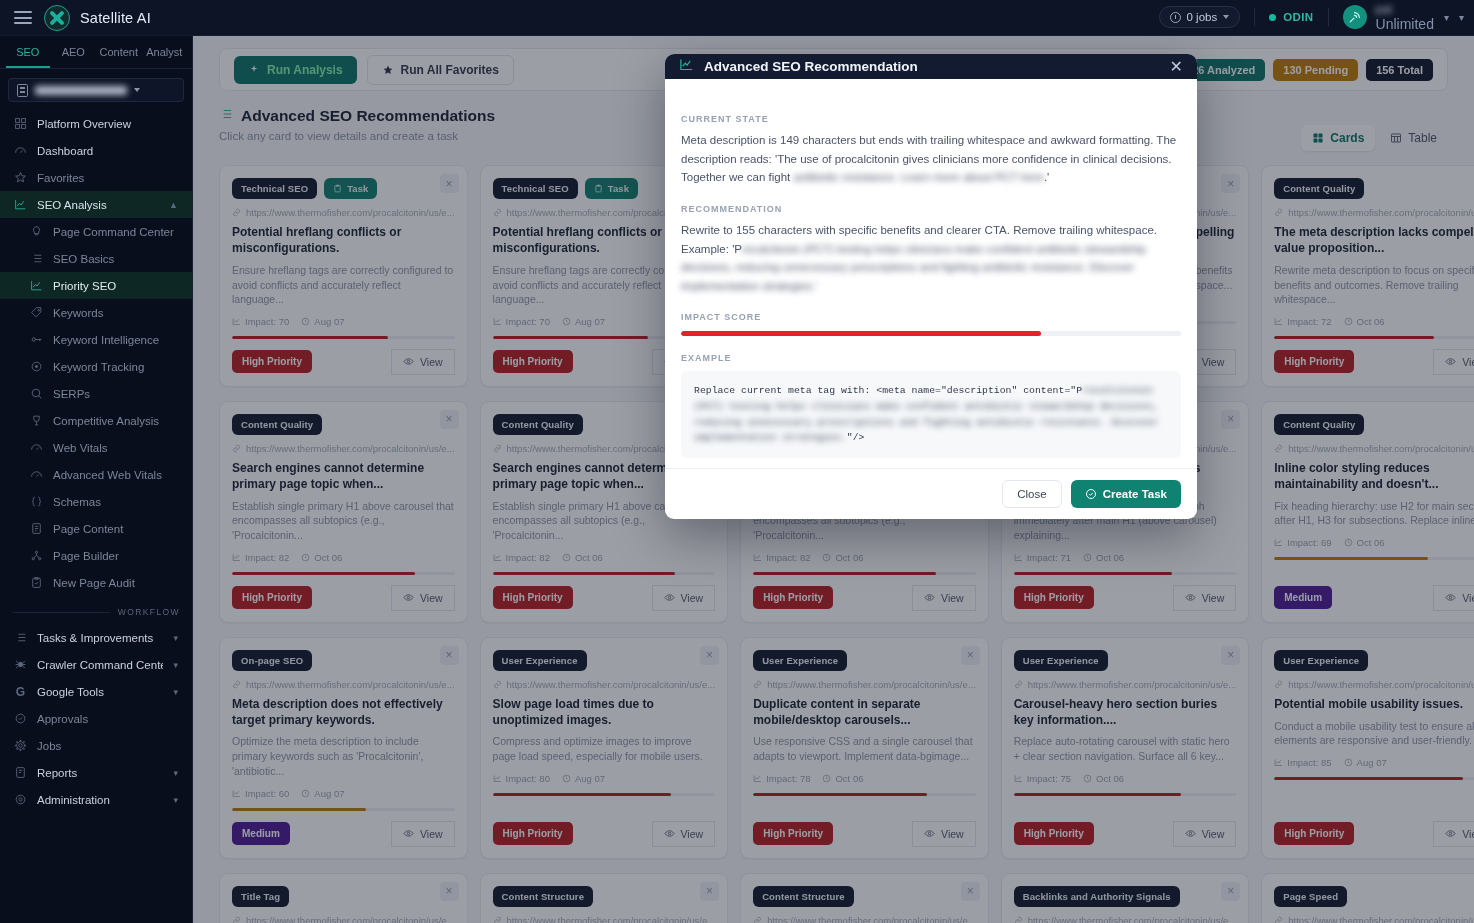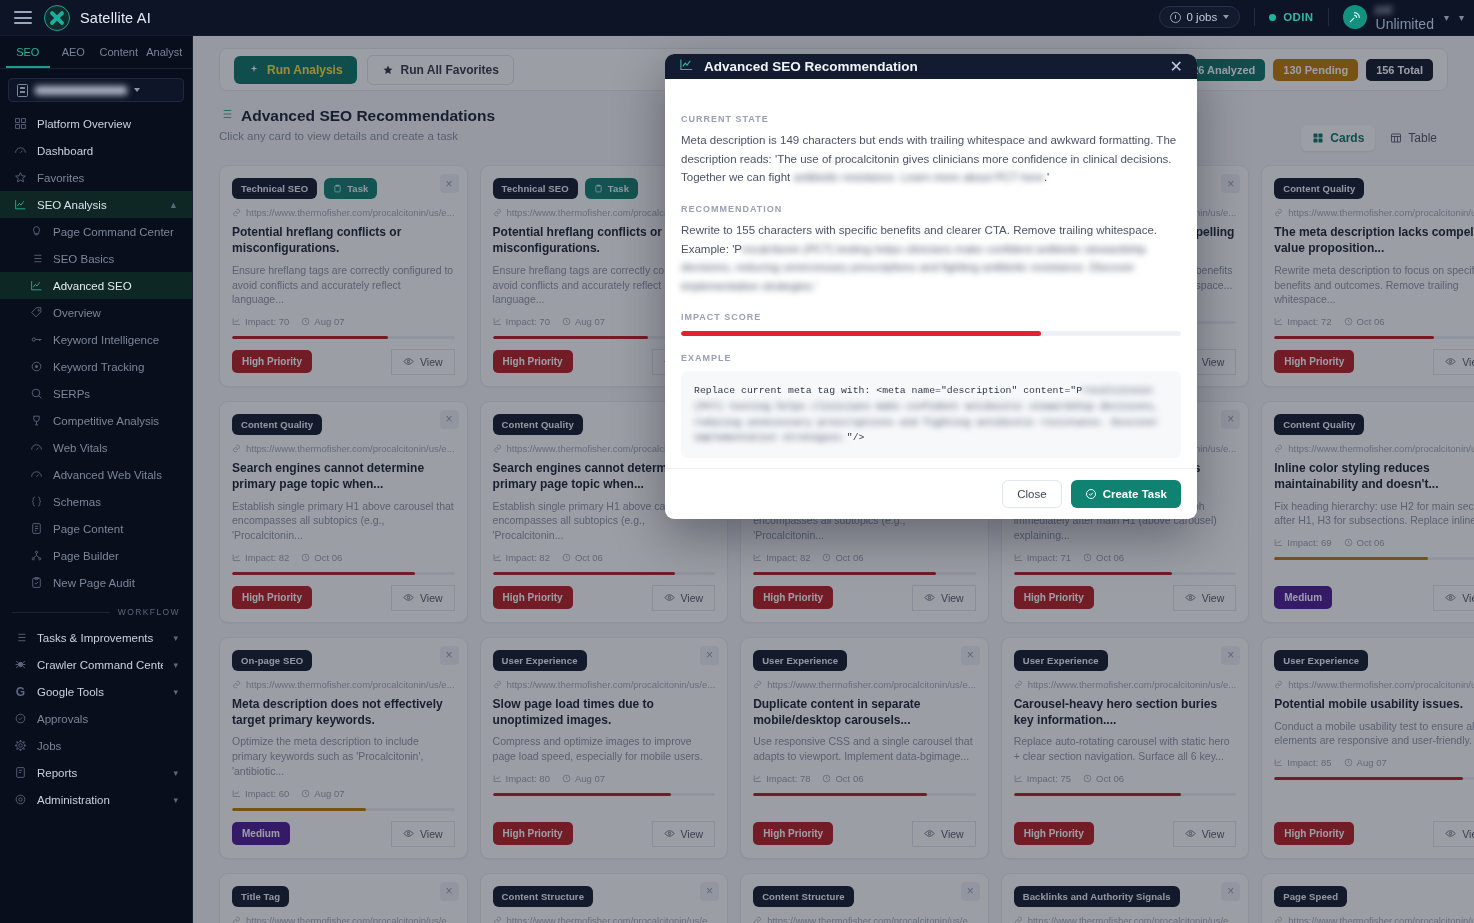--- a/index.html
+++ b/index.html
@@ -102,21 +102,21 @@
   .workflow-sep .lbl { font-size: 8.5px; letter-spacing: 1.4px; color: #5c667d; }
 
   
   .main { flex: 1; background: #f4f6f9; position: relative; overflow: hidden; display:flex; flex-direction:column; }
   .main-scroll { flex: 1; overflow: hidden; padding: 0 26px; }
   .action-bar {
     margin: 12px 0 0; background: #fff; border: 1px solid #e5e9f0; border-radius: 8px;
     height: 43px; display: flex; align-items: center; padding: 0 14px;
   }
   .btn { display: inline-flex; align-items: center; gap: 7px; border-radius: 6px; font-size: 12px; cursor: pointer; }
-  .btn-primary { background: #0d7668; color: #fde047; padding: 7px 14px; border: none; font-weight: 600; }
+  .btn-primary { background: #0d7668; color: #86efac; padding: 7px 14px; border: none; font-weight: 600; }
   .btn-ghost { background: #fff; color: #343c4c; padding: 7px 14px; border: 1px solid #dfe4ec; font-weight: 600; }
   .btn .ic { display:flex; }
   .btn .ic svg { width: 12px; height: 12px; }
   .badges { margin-left: auto; display: flex; gap: 8px; }
   .badge { font-size: 11px; font-weight: 600; color: #fff; border-radius: 5px; padding: 5px 10px; }
   .badge.analyzed { background: #0d7668; }
   .badge.pending  { background: #c07c08; }
   .badge.total    { background: #121a2c; text-align: center; }
 
   .section-head { margin-top: 16px; display: flex; align-items: flex-start; }
@@ -332,30 +332,30 @@
             </span>
           <span class="nav-label">SEO Basics</span>
         </div>
         <div class="nav-item sub active">
           <span class="nav-ic">
               <svg viewBox="0 0 24 24">
                 <path d="M3 4v16h18"></path>
                 <path d="M6 15l4-5 3 3 5-7"></path>
               </svg>
             </span>
-          <span class="nav-label">Advanced SEO</span>
+          <span class="nav-label">Priority SEO</span>
         </div>
         <div class="nav-item sub">
           <span class="nav-ic">
               <svg viewBox="0 0 24 24">
                 <path d="M3 12l9-9h8v8l-9 9z"></path>
                 <circle cx="16" cy="8" r="1.4"></circle>
               </svg>
             </span>
-          <span class="nav-label">Overview</span>
+          <span class="nav-label">Keywords</span>
         </div>
         <div class="nav-item sub">
           <span class="nav-ic">
               <svg viewBox="0 0 24 24">
                 <circle cx="7" cy="12" r="3"></circle>
                 <path d="M10 12h11M18 12v3"></path>
               </svg>
             </span>
           <span class="nav-label">Keyword Intelligence</span>
         </div>

